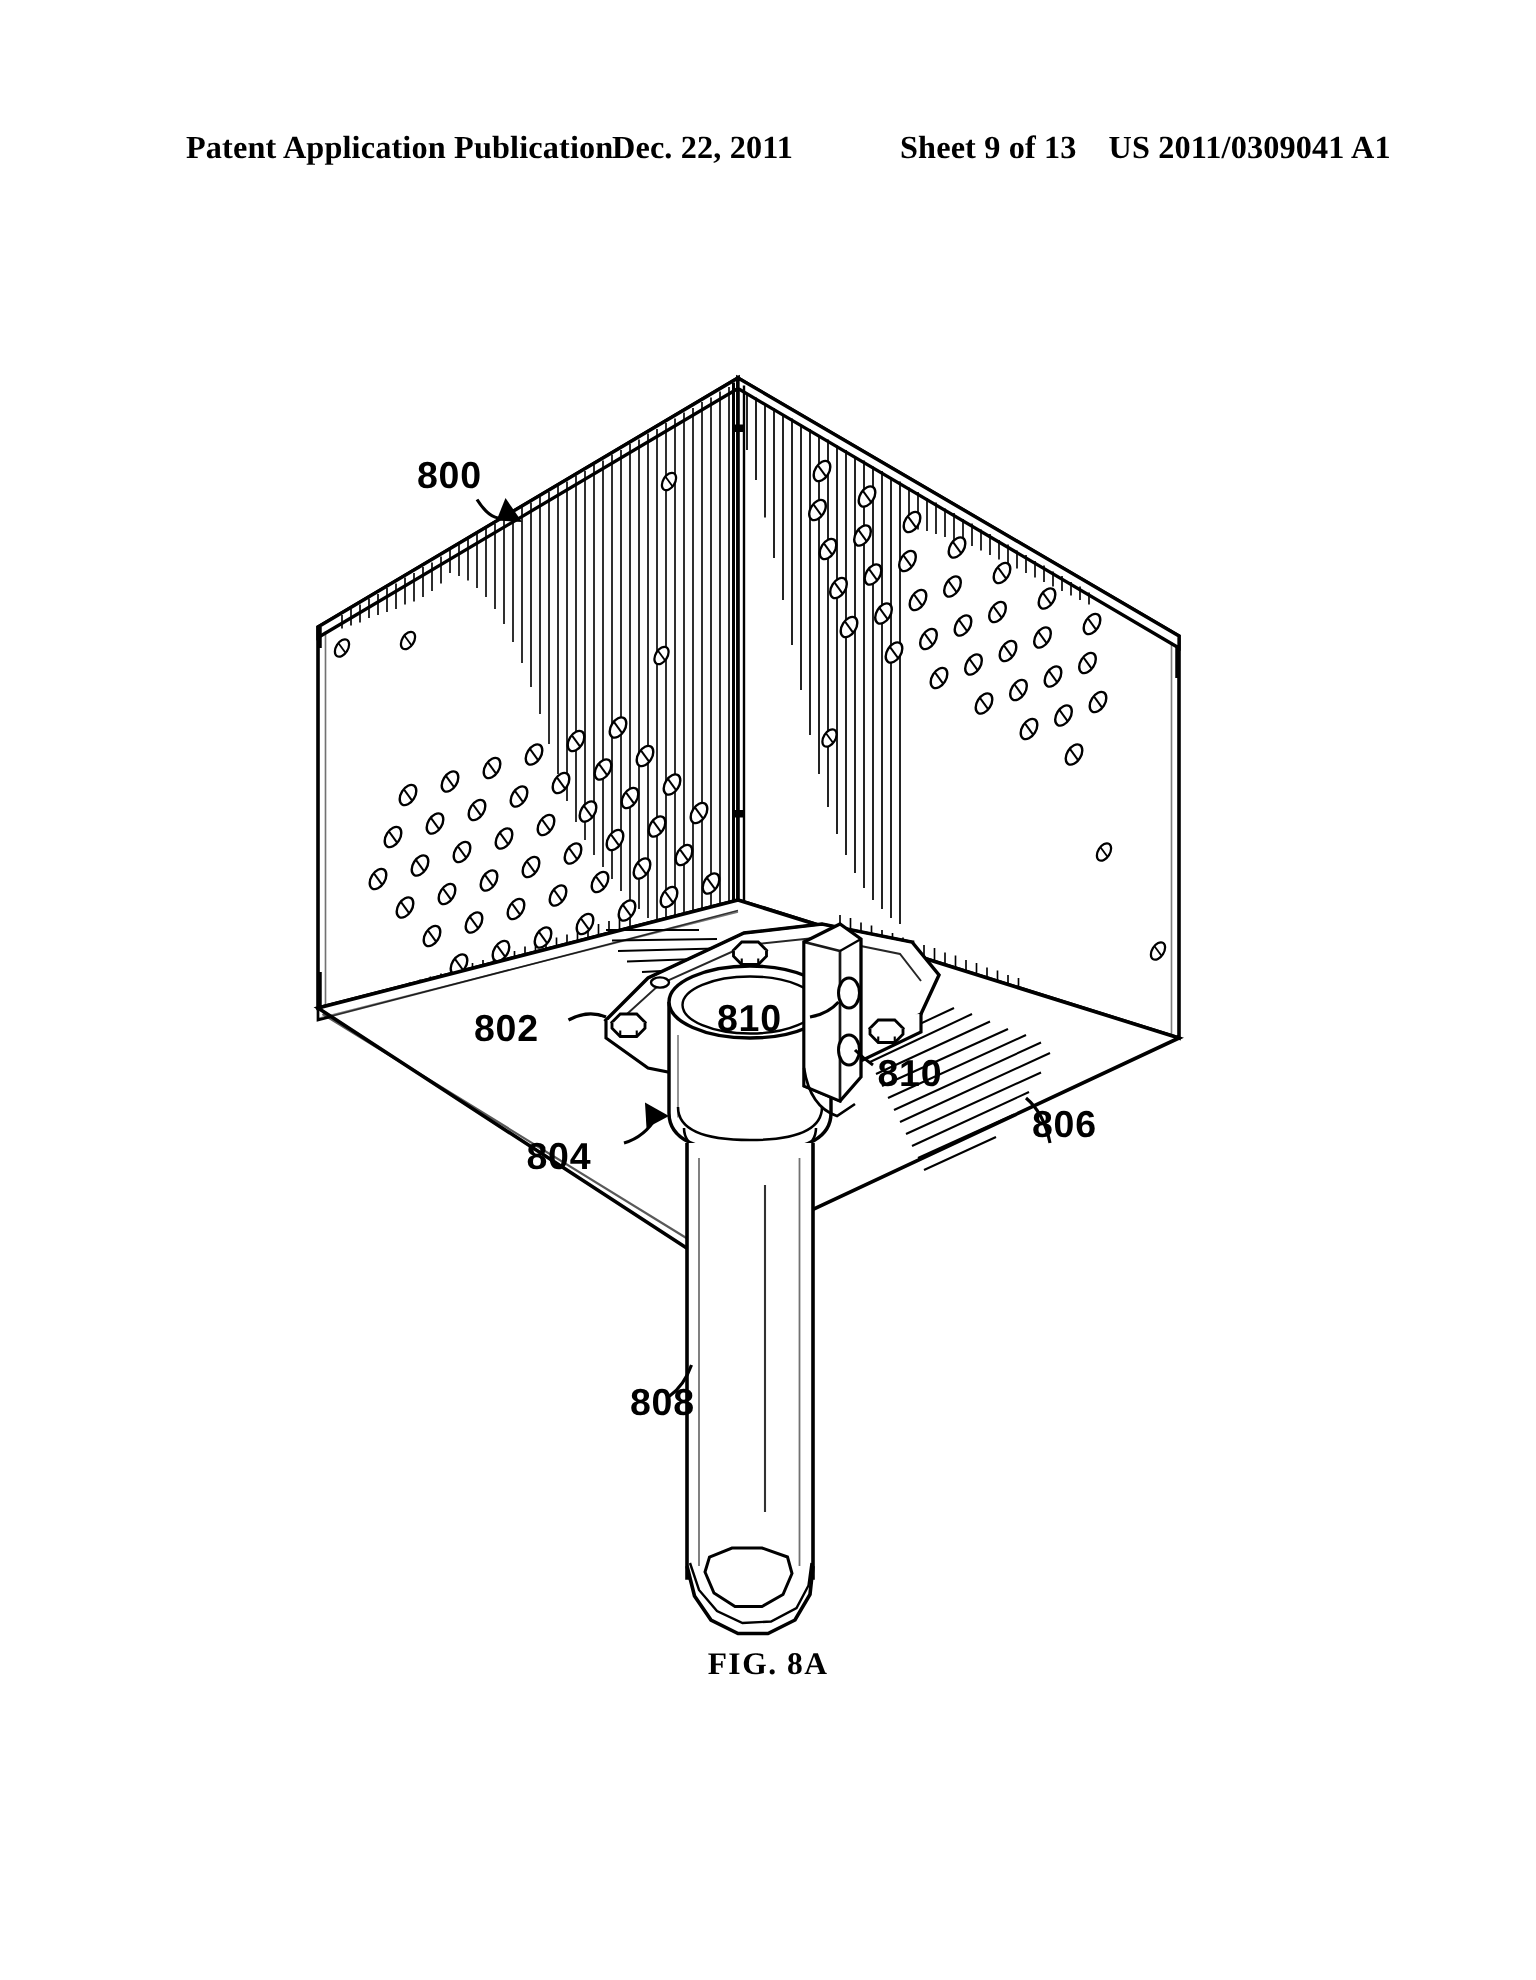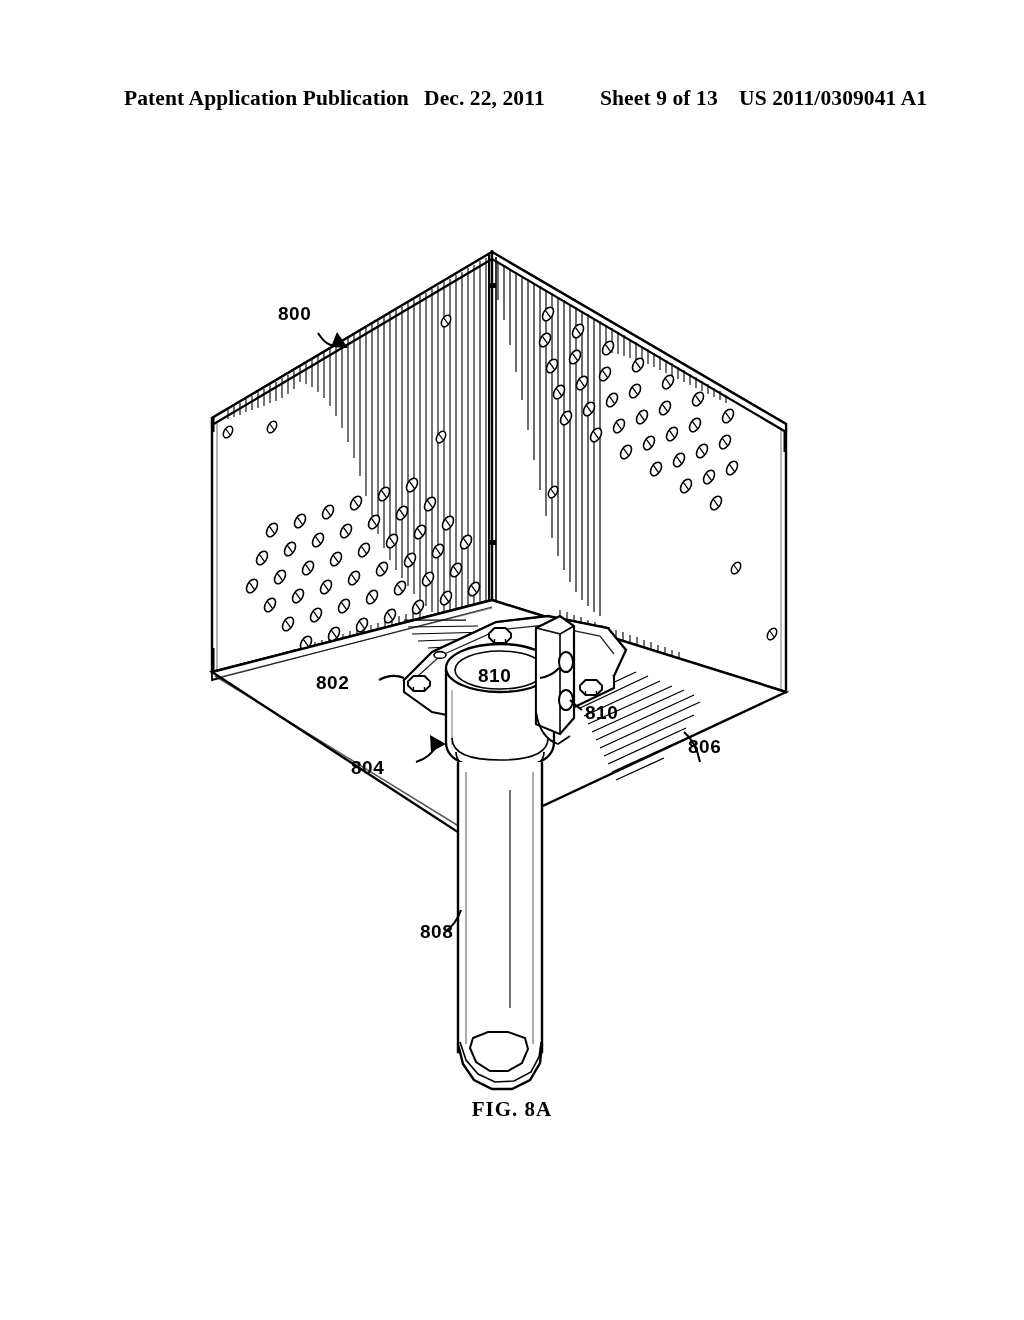--- a/index.html
+++ b/index.html
@@ -35,21 +35,21 @@
     flex-direction: row;
     align-items: baseline;
     font-family: "Liberation Serif", "DejaVu Serif", serif;
     font-weight: bold;
     font-size: 21.5px;
     letter-spacing: 0.1px;
     color: #000000;
     white-space: nowrap;
   }
   .hdr-pub   { position: absolute; left: 124px; top: 0; }
-  .hdr-date  { position: absolute; left: 424px; top: 0; }
+  .hdr-date  { position: absolute; left: 408px; top: 0; }
   .hdr-sheet { position: absolute; left: 600px; top: 0; }
   .hdr-num   { position: absolute; left: 703px; top: 0; padding-left: 36px; }
 
   
   #fig-caption {
     position: absolute;
     left: 0;
     top: 1097px;
     width: 1024px;
     text-align: center;
@@ -68,21 +68,21 @@
     width: 1024px;
     height: 1320px;
   }
   #drawing svg { display: block; }
 
   
   .ref {
     position: absolute;
     font-family: "Liberation Sans", "DejaVu Sans", sans-serif;
     font-weight: bold;
-    font-size: 19px;
+    font-size: 25px;
     color: #000000;
     white-space: nowrap;
     letter-spacing: 0.5px;
   }
   .ref-800 { left: 278px; top: 303px; }
   .ref-802 { left: 316px; top: 672px; }
   .ref-804 { left: 351px; top: 757px; }
   .ref-806 { left: 688px; top: 736px; }
   .ref-808 { left: 420px; top: 921px; }
   .ref-810a { left: 478px; top: 665px; }

